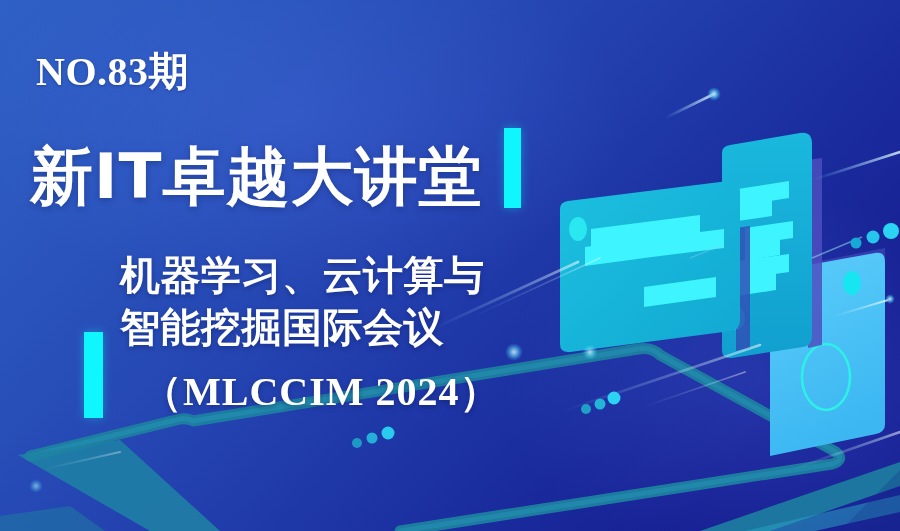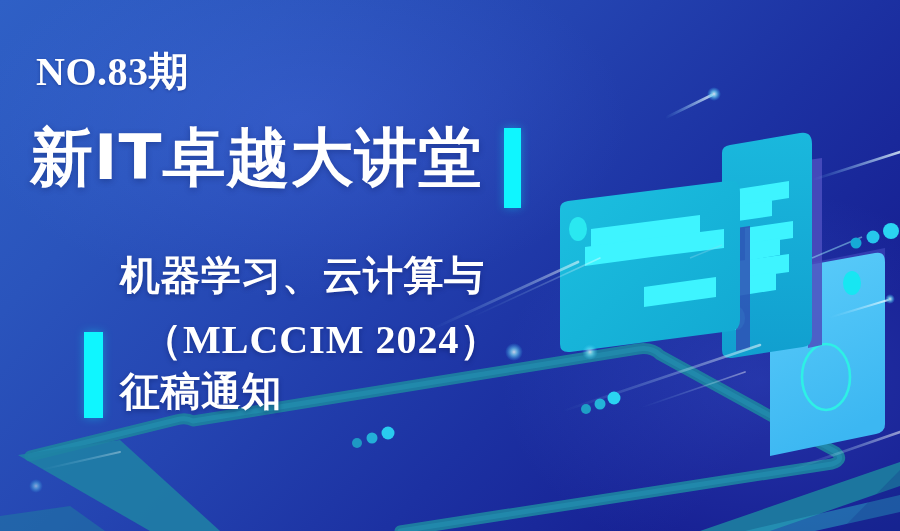--- a/index.html
+++ b/index.html
@@ -39,21 +39,21 @@
     line-height:1;
     color:#ffffff;
     letter-spacing:0.5px;
     text-shadow:0 1px 3px rgba(0,20,80,.35);
   }
 
   .mainrow {
     position:absolute;
     left:30px; top:118px;
     display:flex;
-    align-items:flex-start;
+    align-items:flex-end;
     gap:8px;
   }
   .maintitle {
     font-family:"DejaVu Sans", sans-serif;
     font-weight:bold;
     font-size:63px;
     line-height:1;
     color:#ffffff;
     letter-spacing:1px;
     white-space:nowrap;
@@ -268,19 +268,19 @@
 
     <div class="mainrow">
       <div class="maintitle">新IT卓越大讲堂</div>
       <div class="cyanbar-main"></div>
     </div>
 
     <div class="subrow">
       <div class="cyanbar-sub"></div>
       <div class="sublines">
         <div>机器学习、云计算与</div>
+        <div>智能挖掘国际会议</div>
         <div class="sub-indent sub-latin">（MLCCIM 2024）</div>
-        <div>征稿通知</div>
       </div>
     </div>
 
   </div>
 </div>
 
 </body></html>

